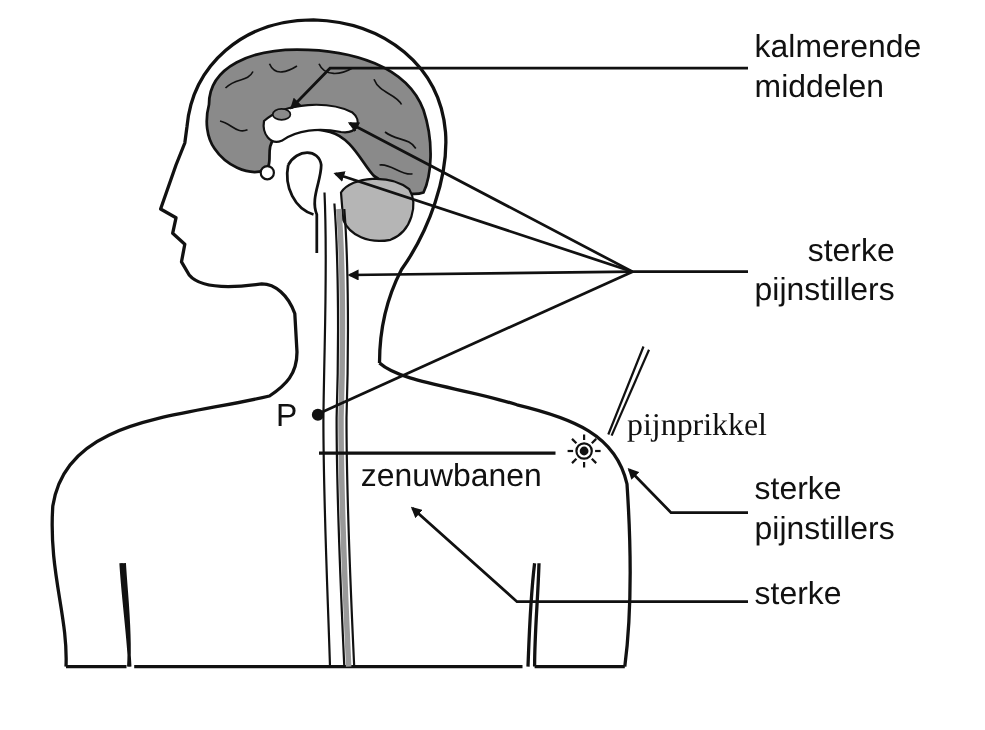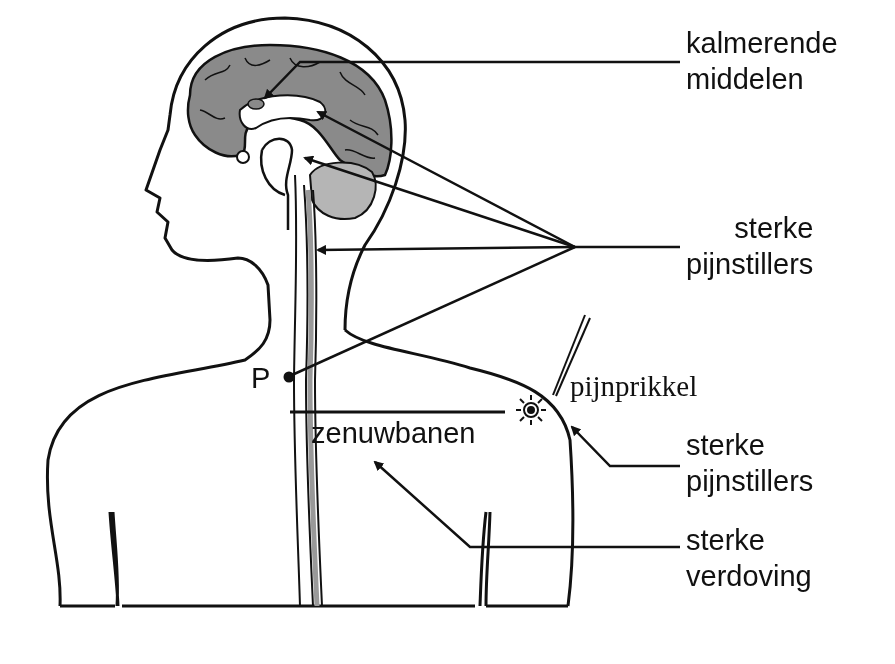--- a/index.html
+++ b/index.html
@@ -121,23 +121,22 @@
     <div>pijnprikkel</div>
   </div>
 
   <div class="lbl" style="left:686px; top:427px;">
     <div>sterke</div>
     <div>pijnstillers</div>
   </div>
 
   <div class="lbl" style="left:686px; top:522px;">
     <div>sterke</div>
-    <div>verdoving</div>
   </div>
 
-  <div class="lbl" style="left:311px; top:415px;">
+  <div class="lbl" style="left:328px; top:415px;">
     <div>zenuwbanen</div>
   </div>
 
   <div class="lbl" style="left:251px; top:360px;">
     <div>P</div>
   </div>
 </div>
 
 </body></html>

